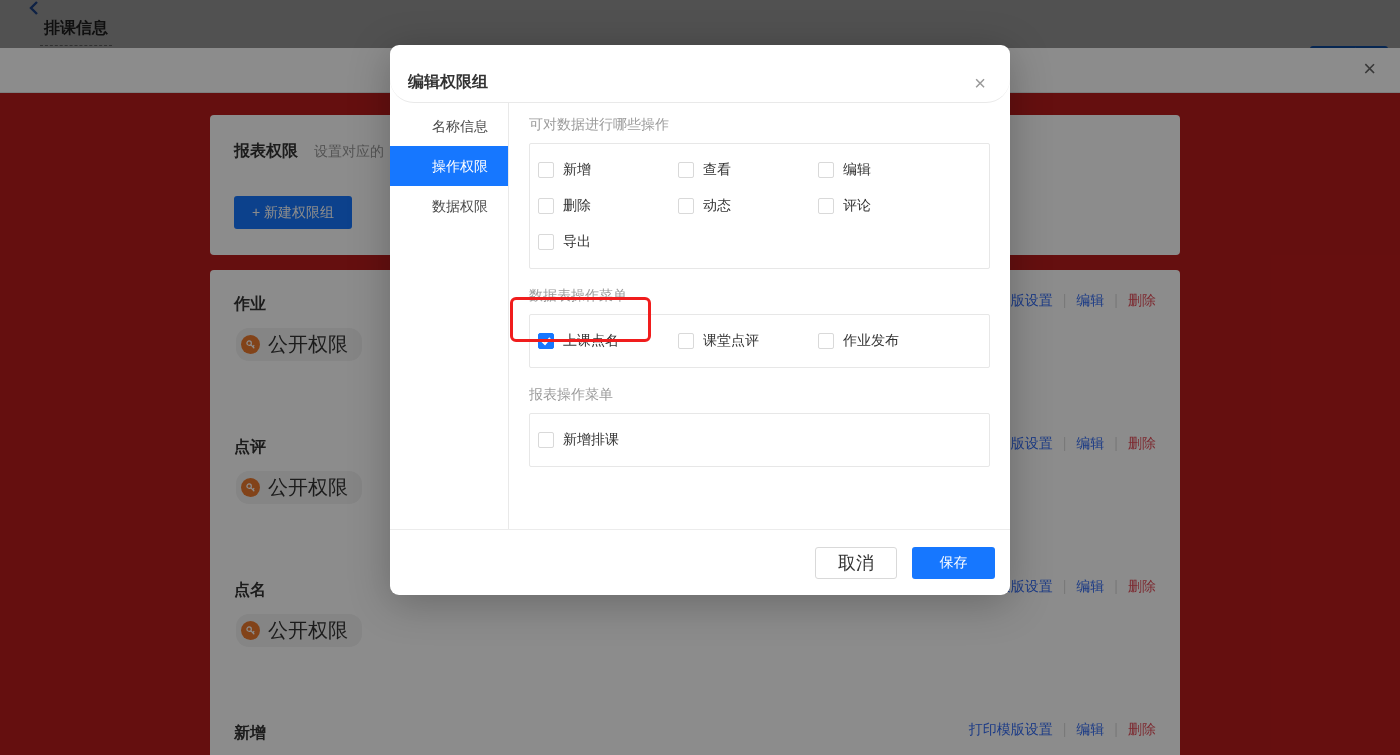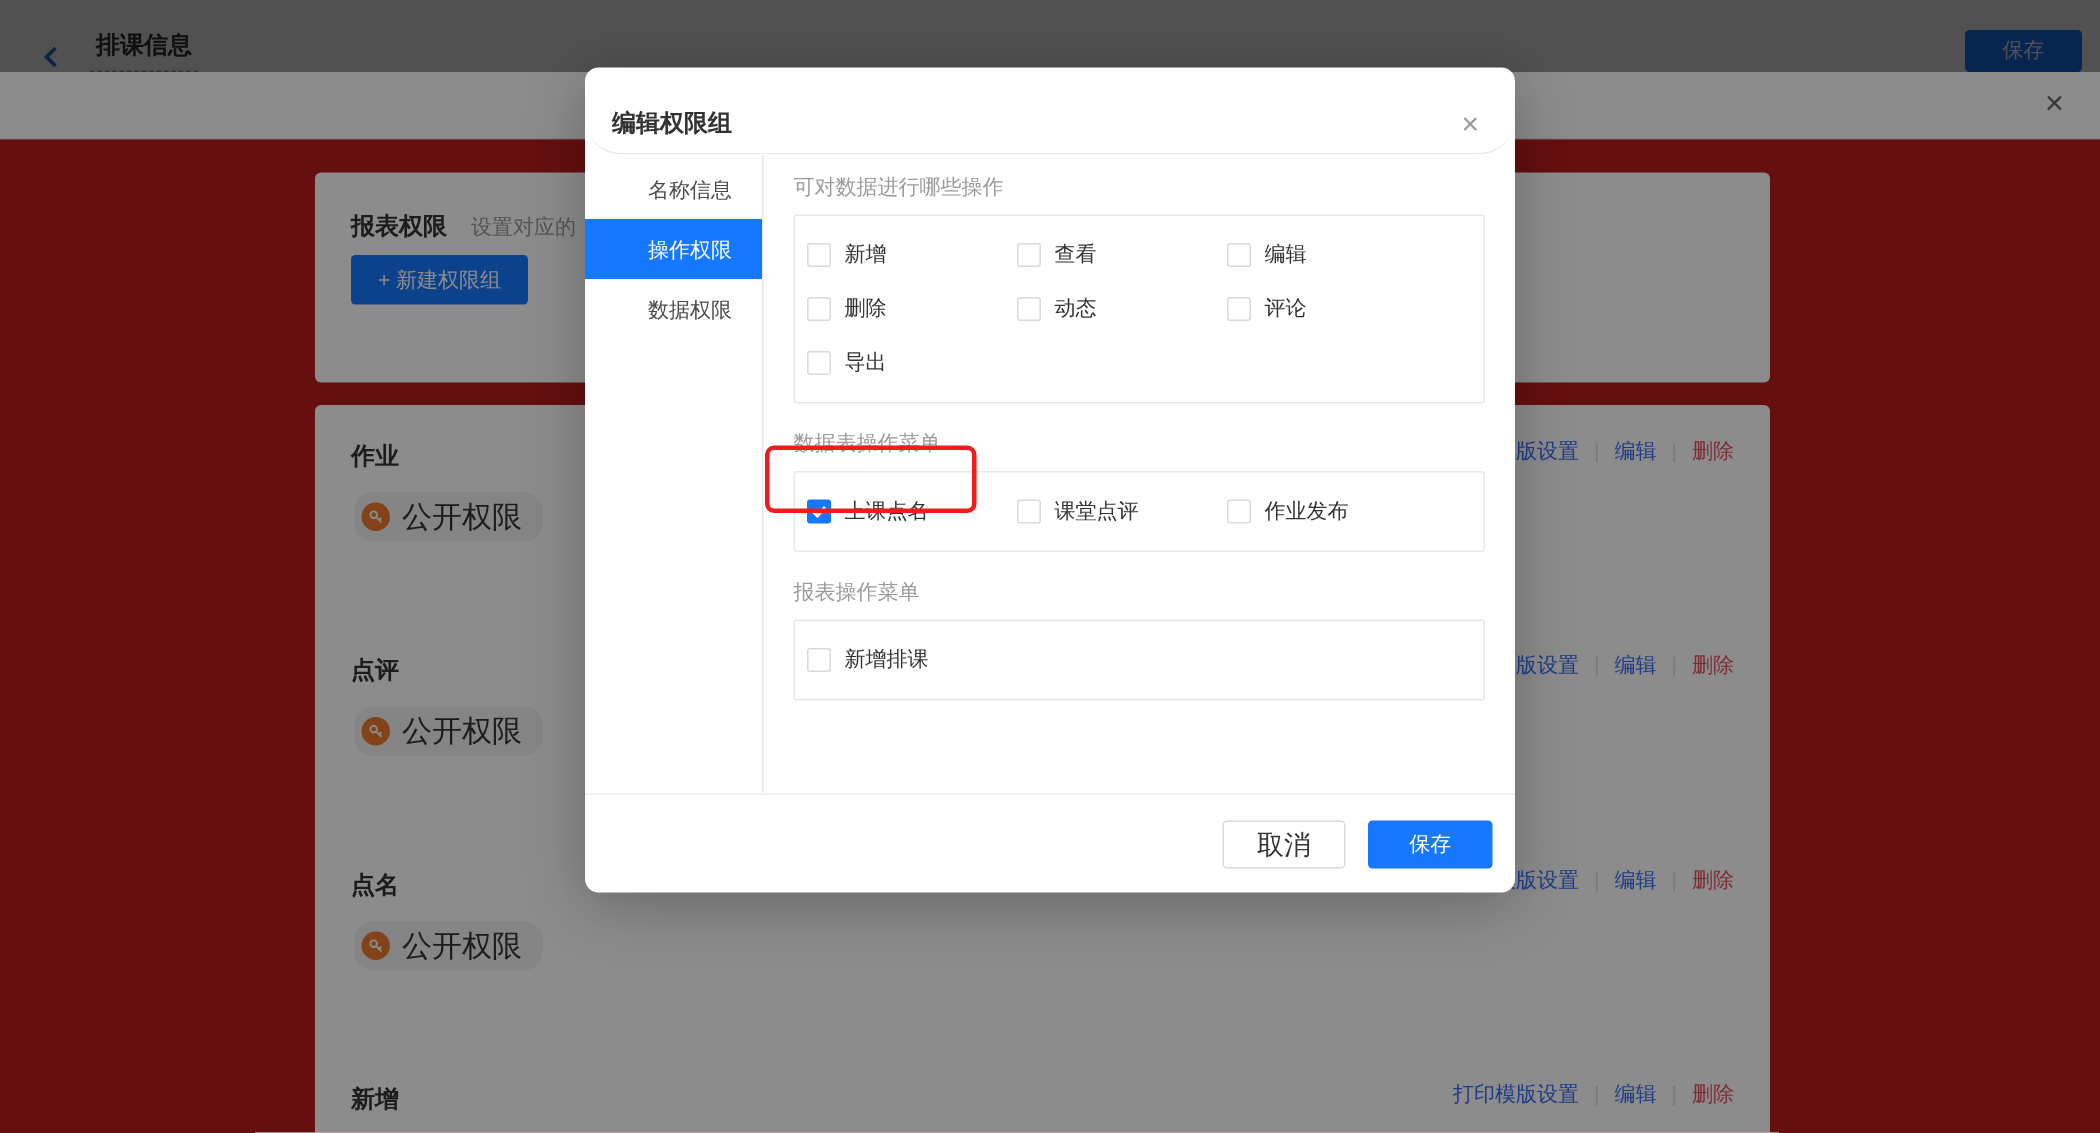--- a/index.html
+++ b/index.html
@@ -1,21 +1,21 @@
 <!DOCTYPE html>
 <html><head>
 <meta charset="utf-8">
 <style>
   * { margin:0; padding:0; box-sizing:border-box; }
   html,body { width:1400px; height:755px; font-family:"Liberation Sans","DejaVu Sans",sans-serif; }
   .stage { position:relative; width:1400px; height:755px; overflow:hidden; background:#fff; }
 
   
   .topbar { position:absolute; left:0; top:0; width:100%; height:48px; background:#fff;
-            display:flex; align-items:flex-end; padding:0 12px 0 24px; z-index:0; }
+            display:flex; align-items:flex-start; padding:0 12px 0 24px; z-index:0;flex-direction:column; }
   .back-btn { width:20px; height:20px; display:flex; align-items:center; justify-content:center; cursor:pointer; }
   .topbar-title { margin-left:16px; font-size:16px; font-weight:bold; color:#333;
                   border-bottom:1px dashed #999; padding:2px 4px 6px; }
   .topbar-save { margin-left:auto; width:78px; height:28px; background:#1677ff; color:#fff;
                  border:none; border-radius:3px; font-size:14px; cursor:pointer; }
 
   
   .overlay1 { position:absolute; inset:0; background:rgba(0,0,0,0.42); z-index:10; }
   .overlay2 { position:absolute; inset:0; background:rgba(0,0,0,0.45); z-index:30; }
 
@@ -23,21 +23,21 @@
   .panel { position:absolute; left:0; top:48px; right:0; bottom:0; z-index:20; }
   .panel-strip { position:relative; height:45px; background:#fff; border-bottom:1px solid #e5e5e5; }
   .panel-close { position:absolute; right:24px; top:10px; font-size:22px; line-height:22px;
                  color:#666; cursor:pointer; font-weight:normal; }
   .panel-body { position:absolute; top:45px; left:0; right:0; bottom:0; background:#b91c1c; overflow:hidden; }
   .card { position:absolute; left:210px; width:970px; background:#fff; border-radius:4px; }
   .card1 { top:22px; height:140px; padding:26px 24px; }
   .card1-head { display:flex; align-items:baseline; }
   .card1-title { font-size:16px; font-weight:bold; color:#333; }
   .card1-sub { margin-left:16px; font-size:14px; color:#999; white-space:nowrap; }
-  .new-group-btn { margin-top:8px; height:33px; padding:0 18px; background:#1677ff; color:#fff;
+  .new-group-btn { margin-top:34px; height:33px; padding:0 18px; background:#1677ff; color:#fff;
                    border:none; border-radius:3px; font-size:14px; cursor:pointer; }
   .card2 { top:177px; height:700px; padding:0 24px; }
   .perm-row { height:143px; padding-top:24px; position:relative; }
   .perm-row h3 { font-size:16px; font-weight:bold; color:#333; }
   .perm-badge { display:inline-flex; align-items:center; margin-top:13px; margin-left:2px;
                 background:#f2f2f2; border-radius:13px; padding:3px 14px 3px 5px; }
   .badge-ico { width:19px; height:19px; border-radius:50%; background:#ed7b2f;
                display:flex; align-items:center; justify-content:center; margin-right:8px; }
   .perm-links { position:absolute; right:0; top:22px; font-size:14px; white-space:nowrap; }
   .perm-links a { text-decoration:none; cursor:pointer; }

